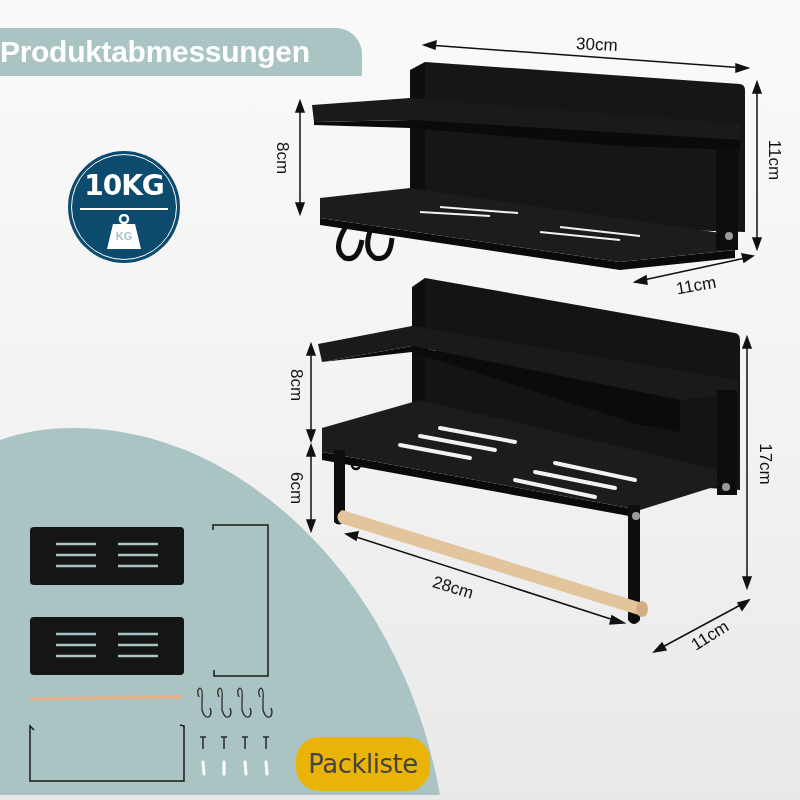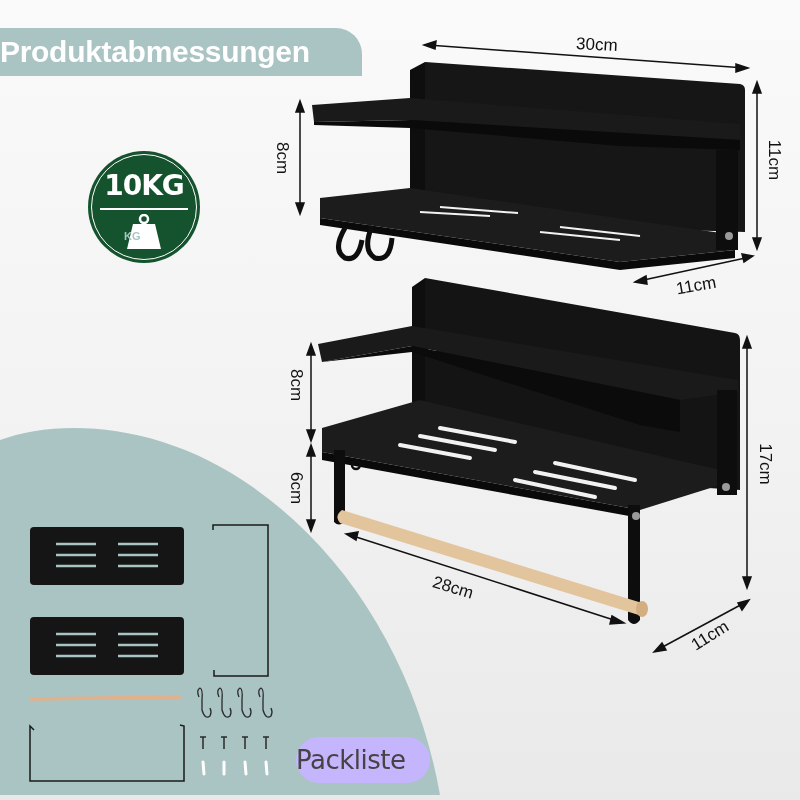--- a/index.html
+++ b/index.html
@@ -1,28 +1,28 @@
 <!DOCTYPE html>
 <html><head>
   <meta charset="utf-8">
   <style>
     html, body { margin:0; padding:0; }
     body { width:800px; height:800px; position:relative; overflow:hidden; background:#f4f4f4; font-family:"Liberation Sans", sans-serif; }
     .bg { position:absolute; inset:0; background:linear-gradient(180deg,#fafafa 0%,#f2f2f2 55%,#e9e9e9 100%); }
     .header-pill { position:absolute; left:0; top:28px; width:362px; height:48px; background:#a9c4c3; border-radius:0 26px 0 0; display:flex; align-items:center; box-sizing:border-box; }
     .header-pill span { color:#ffffff; font-size:30px; font-weight:bold; letter-spacing:-0.3px; }
-    .badge { position:absolute; left:88px; top:151px; width:112px; height:112px; border-radius:50%; background:#14532d; }
+    .badge { position:absolute; left:68px; top:151px; width:112px; height:112px; border-radius:50%; background:#0c4a6e; }
     .badge .ring { position:absolute; inset:3px; border-radius:50%; border:1.5px solid #ffffff; }
     .badge .txt { position:absolute; left:0; right:0; top:18px; text-align:center; color:#fff; font-weight:bold; font-size:28px; letter-spacing:-1px; font-family:"DejaVu Sans", sans-serif; }
     .badge .line { position:absolute; left:12px; right:12px; top:57px; height:1.5px; background:#fff; }
     .weight-icon { position:absolute; left:36px; top:63px; width:40px; height:36px; }
-    .weight-icon .lbl { position:absolute; left:0; right:0; top:16px; text-align:left; font-size:11px; font-weight:bold; color:#a9c4c3; }
+    .weight-icon .lbl { position:absolute; left:0; right:0; top:16px; text-align:center; font-size:11px; font-weight:bold; color:#a9c4c3; }
     .panel { position:absolute; left:0; top:0; width:800px; height:800px; }
     .dim { position:absolute; color:#111; font-size:17px; font-family:"Liberation Sans", sans-serif; white-space:nowrap; }
-    .pack-pill { position:absolute; left:296px; top:737px; width:134px; height:46px; background:#c4b5fd; border-radius:23px; display:flex; align-items:center; }
+    .pack-pill { position:absolute; left:296px; top:737px; width:134px; height:54px; background:#eab308; border-radius:23px; display:flex; align-items:center; justify-content:center; }
     .pack-pill span { font-size:26px; color:#444; font-family:"DejaVu Sans", sans-serif; letter-spacing:-0.5px; }
     svg { position:absolute; left:0; top:0; }
   </style>
 </head>
 <body>
 
 <div class="bg"></div>
 
 <svg class="panel" width="800" height="800" viewBox="0 0 800 800">
 

